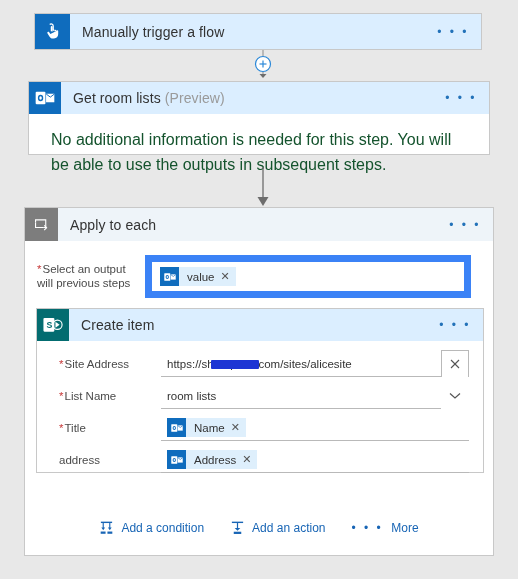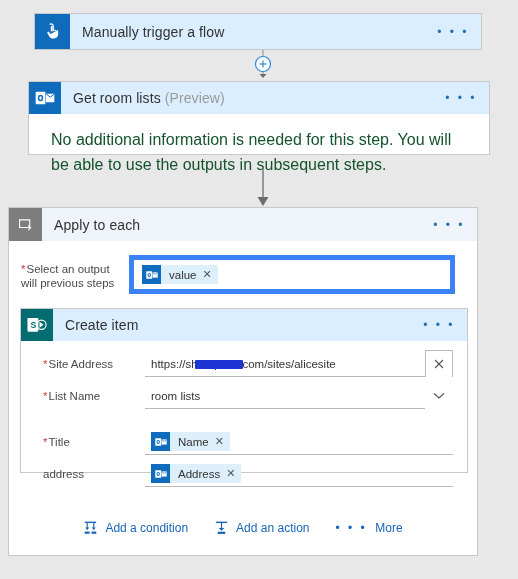--- a/index.html
+++ b/index.html
@@ -316,40 +316,40 @@
     <div class="card-body">No additional information is needed for this step. You will be able to use the outputs in subsequent steps.</div>
   </div>
 
   <div class="conn" style="top:167px; height:40px;">
     <svg width="518" height="40" style="display:block;">
       <line x1="263" y1="0" x2="263" y2="32" stroke="#6d6d6d" stroke-width="1.3"></line>
       <path d="M257.5 30 L263 39 L268.5 30 Z" fill="#6d6d6d"></path>
     </svg>
   </div>
 
-  <div class="card" id="apply-card" style="left:8px; top:207px; width:470px; height:349px;">
+  <div class="card" id="apply-card" style="left:24px; top:207px; width:470px; height:349px;">
     <div class="card-header gray" style="height:33px;">
       <div class="icon-box grayish" style="width:33px;height:33px;flex:0 0 33px;">
         <svg width="17" height="17" viewBox="0 0 20 20" aria-hidden="true">
           <path d="M3 7.5V4.5h12v9h-3" fill="none" stroke="#ffffff" stroke-width="1.3"></path>
           <path d="M3 7.5v6h9" fill="none" stroke="#ffffff" stroke-width="1.3"></path>
           <path d="M13.2 11 L16 13.8 L13.2 16.6" fill="none" stroke="#ffffff" stroke-width="1.3"></path>
         </svg>
       </div>
       <span class="card-title">Apply to each</span>
       <span class="ellipsis">• • •</span>
     </div>
 
     <div style="padding:14px 22px 0 12px;">
       <div class="field-row">
         <div class="field-label">
           <span class="req-star">*</span><span>Select an output</span><br>
           <span>will previous steps</span>
         </div>
-        <div class="field-underline" style="border:5px solid #3b82f6; height:29px; padding-left:8px;">
+        <div class="field-underline" style="border:7px solid #3b82f6; height:29px; padding-left:8px;">
           <span class="chip">
             <span class="chip-ico">
               <svg width="12" height="10" viewBox="0 0 22 18" aria-hidden="true">
                 <rect x="0.5" y="2" width="11" height="14" rx="1.2" fill="#ffffff"></rect>
                 <ellipse cx="6" cy="9" rx="3" ry="3.7" fill="#0f6cbd"></ellipse>
                 <ellipse cx="6" cy="9" rx="1.3" ry="1.8" fill="#ffffff"></ellipse>
                 <path d="M12.2 4.2h9.3v9.6h-9.3z" fill="#ffffff"></path>
                 <path d="M12.4 4.6l4.6 3.4 4.5-3.4" fill="none" stroke="#0f6cbd" stroke-width="1.2"></path>
               </svg>
             </span>
@@ -401,21 +401,21 @@
           <div class="ci-input" style="padding-right:32px;">
             <span class="ci-val">room lists</span>
             <span class="side-btn" style="border:none;">
               <svg width="12" height="8" viewBox="0 0 12 8" aria-hidden="true">
                 <path d="M1 1.5 L6 6 L11 1.5" fill="none" stroke="#555" stroke-width="1.2"></path>
               </svg>
             </span>
           </div>
         </div>
 
-        <div class="ci-row" style="margin-top:20px;">
+        <div class="ci-row" style="margin-top:6px;">
           <div class="ci-label">
             <span class="req-star">*</span><span>Title</span>
           </div>
           <div class="ci-input">
             <span class="chip">
               <span class="chip-ico">
                 <svg width="12" height="10" viewBox="0 0 22 18" aria-hidden="true">
                   <rect x="0.5" y="2" width="11" height="14" rx="1.2" fill="#ffffff"></rect>
                   <ellipse cx="6" cy="9" rx="3" ry="3.7" fill="#0f6cbd"></ellipse>
                   <ellipse cx="6" cy="9" rx="1.3" ry="1.8" fill="#ffffff"></ellipse>

